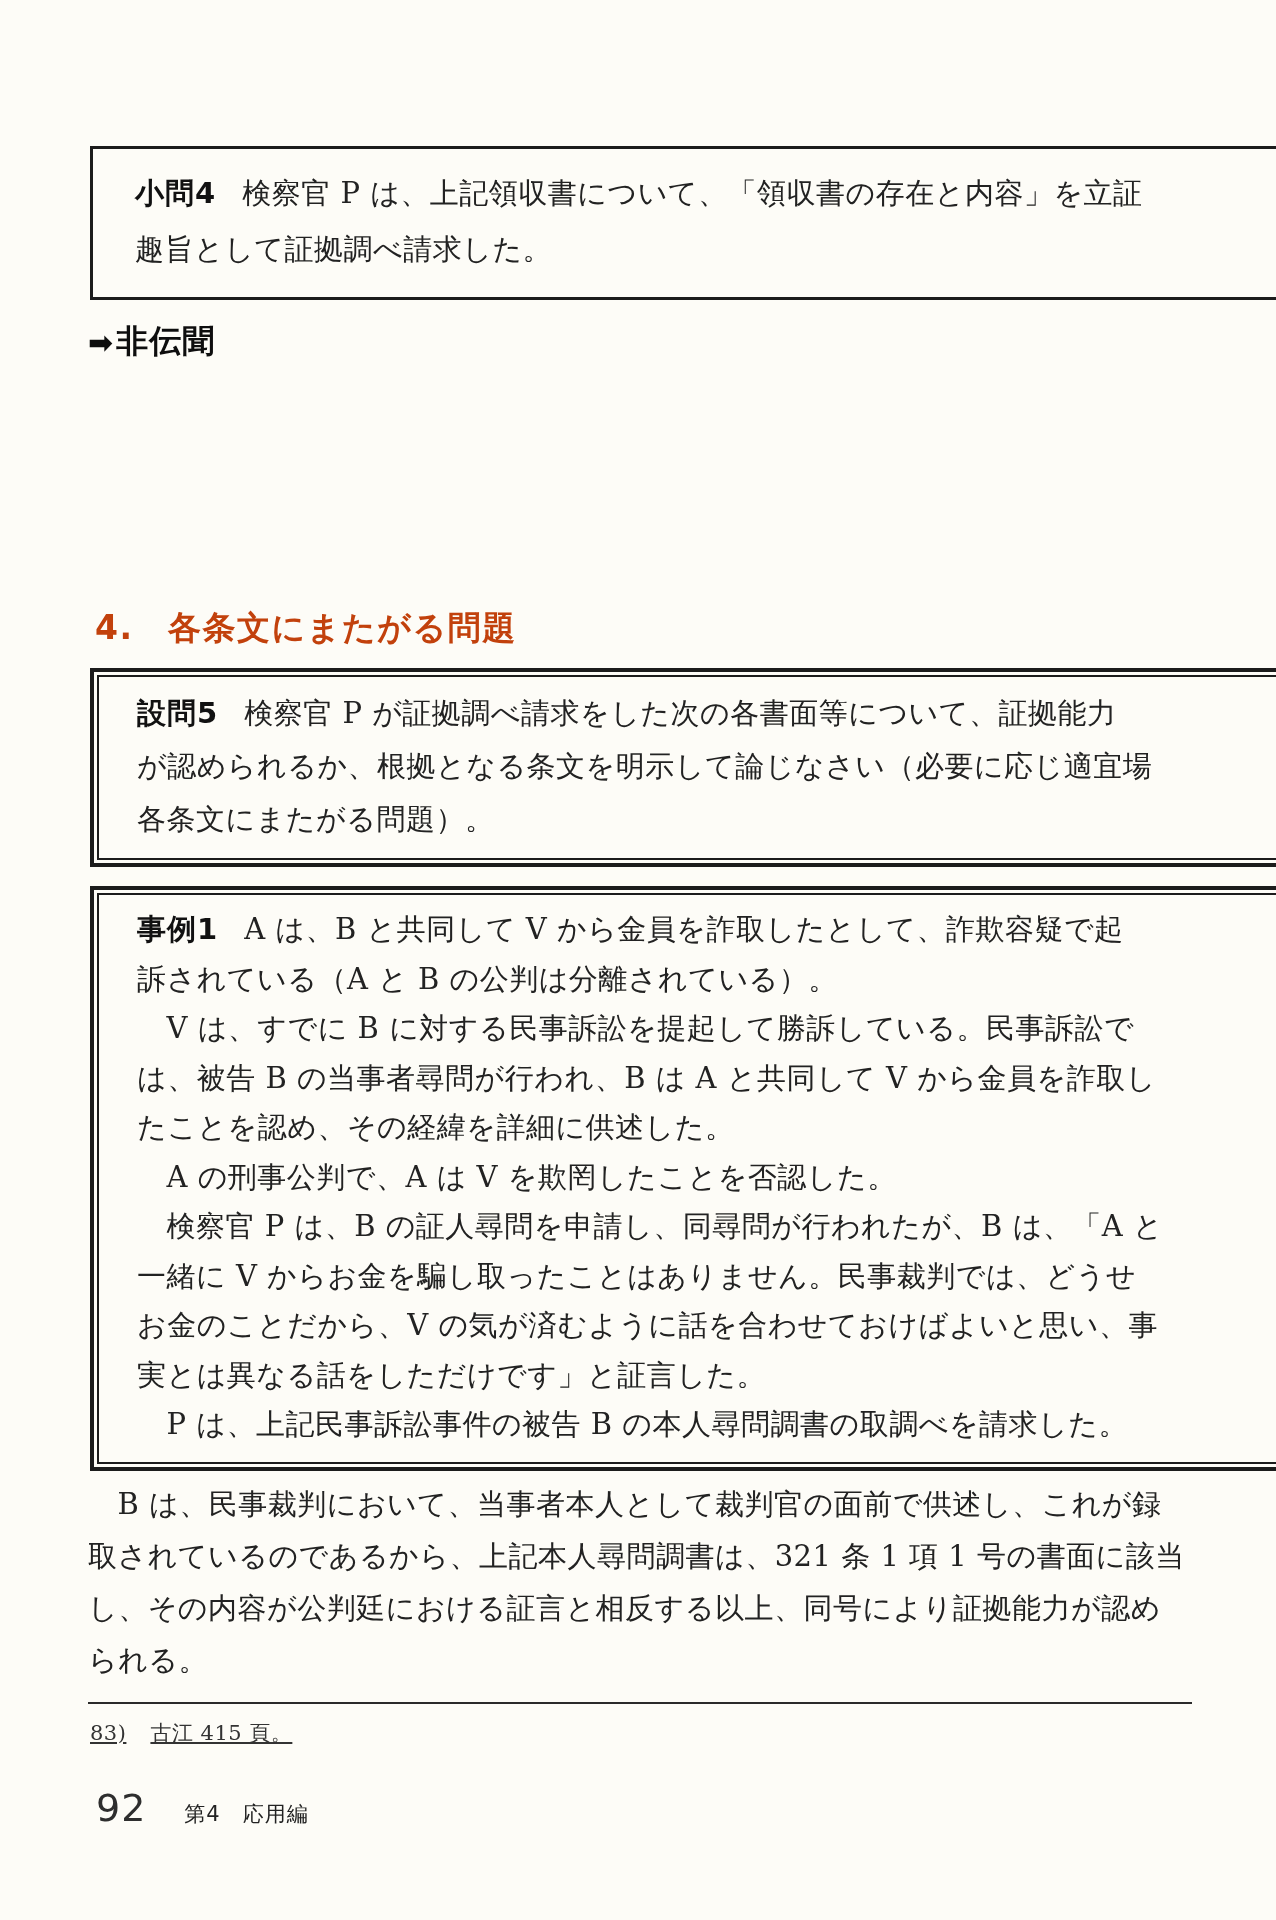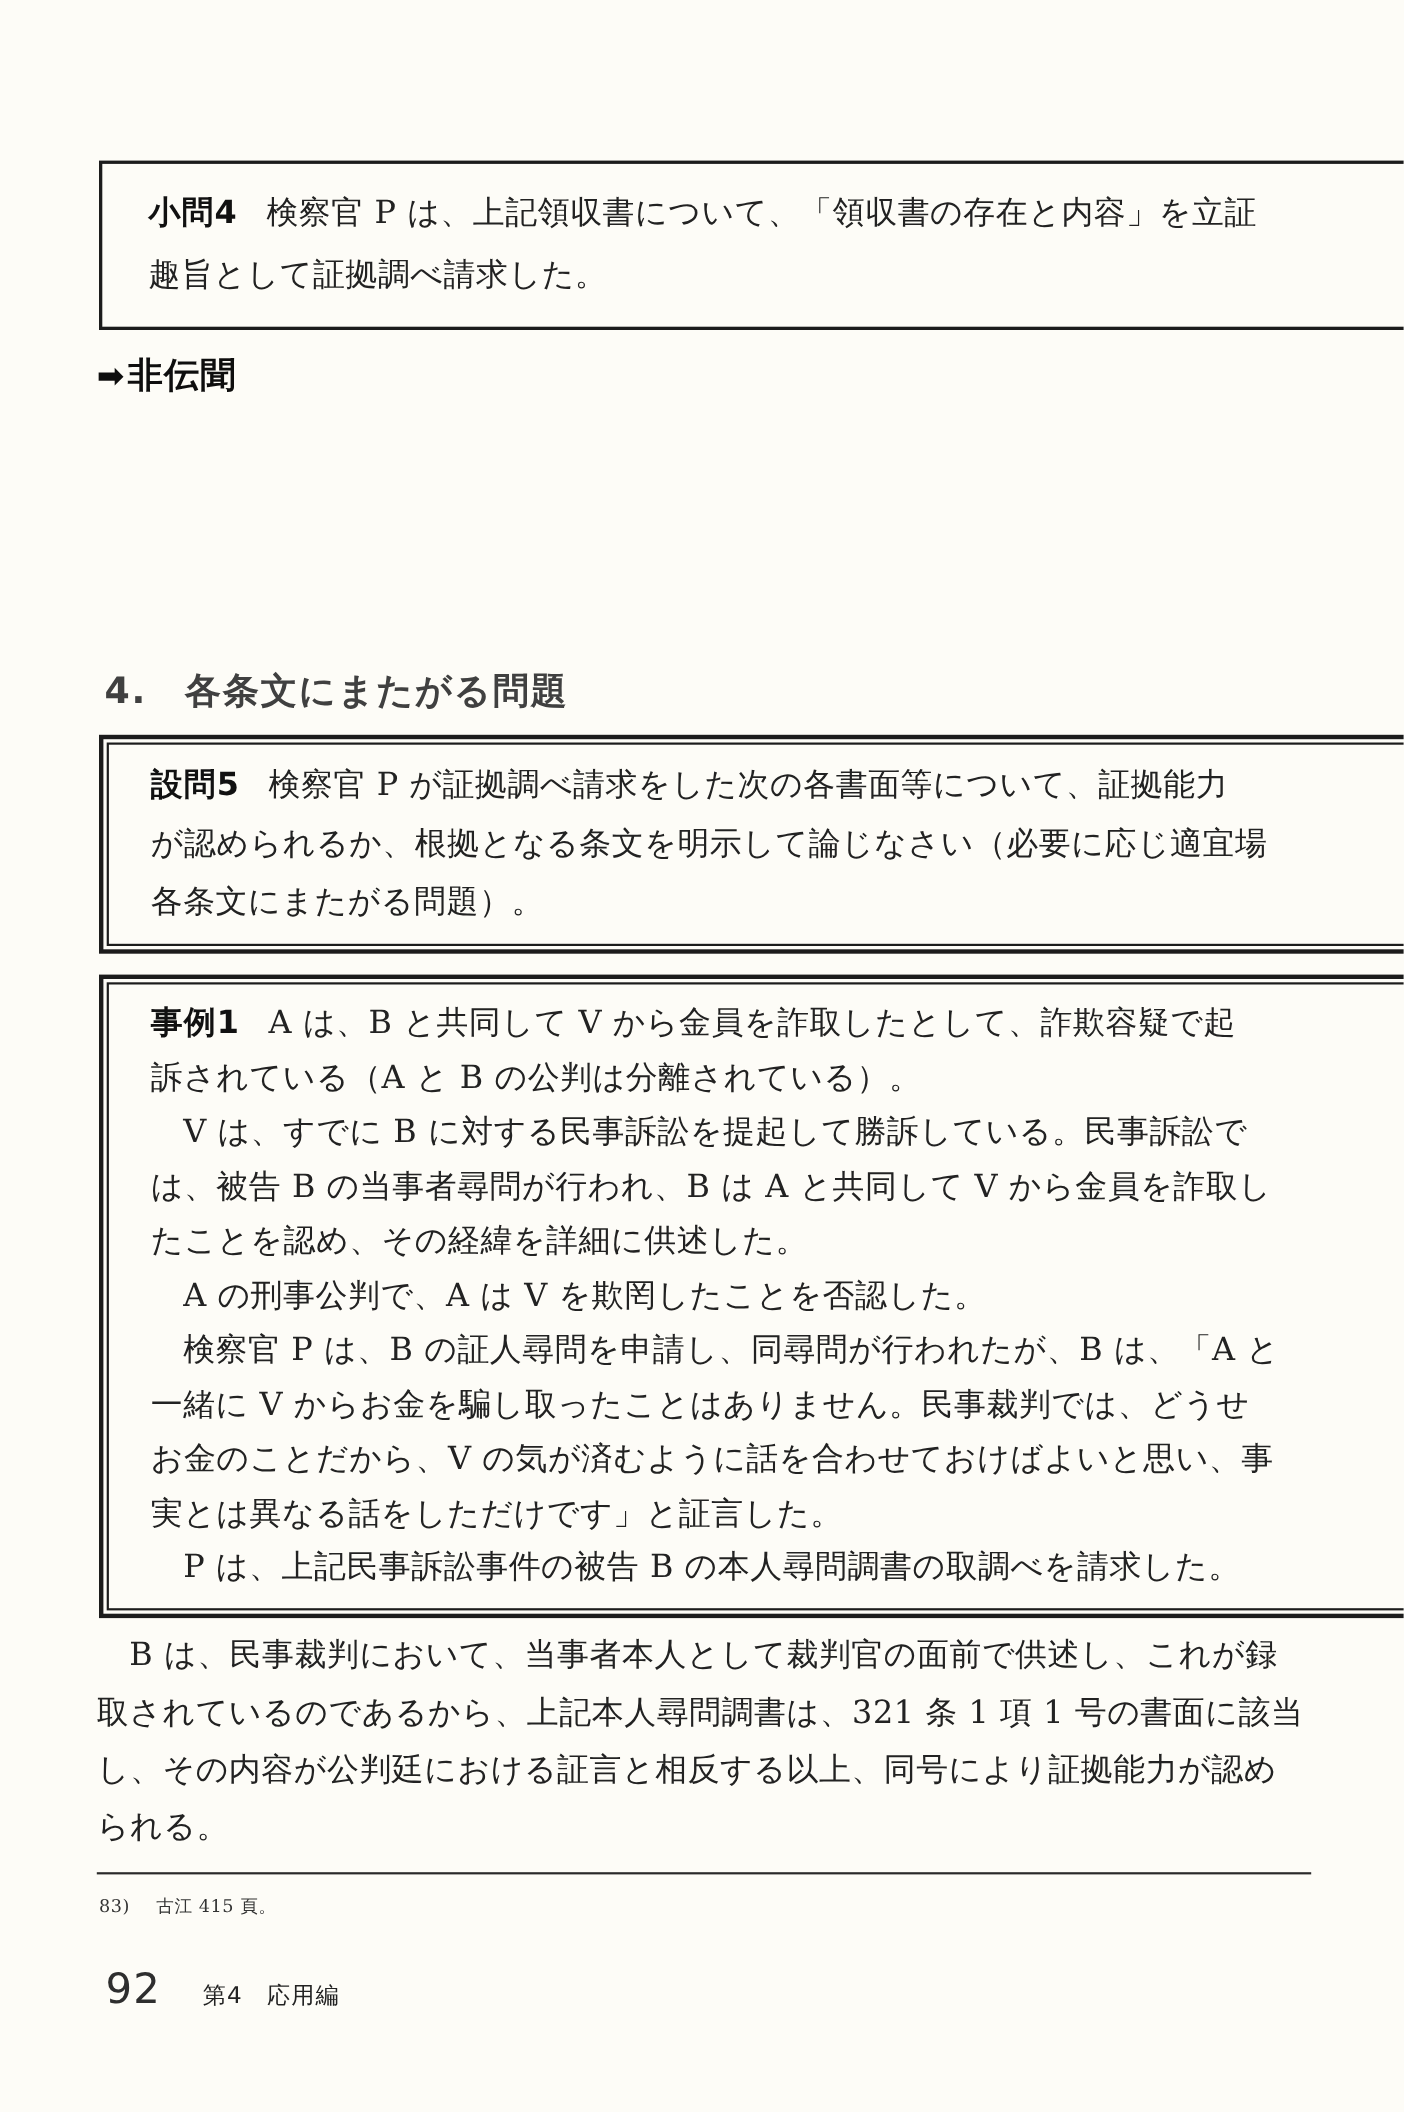--- a/index.html
+++ b/index.html
@@ -78,39 +78,40 @@
   sup.fn-ref { font-size: 17px; vertical-align: super; line-height: 0; letter-spacing: 0; }
 
   
   .section-heading {
     position: absolute;
     left: 95px; top: 606px;
     margin: 0;
     font-family: "DejaVu Sans", "Liberation Sans", sans-serif;
     font-weight: bold;
     font-size: 33px;
-    color: #404040;
+    color: #c2410c;
     letter-spacing: 1.5px;
   }
 
   #box-setsumon { top: 668px; }
   #box-jirei    { top: 886px; }
 
   
   .footnote-rule {
     position: absolute;
     left: 88px; top: 1702px; width: 1104px;
     border-top: 2px solid #2a2a2a;
   }
   .footnote {
     position: absolute;
     left: 90px; top: 1716px;
-    font-size: 16px; line-height: 34px;
+    font-size: 21px; line-height: 34px;
     color: #333;
     letter-spacing: 0.5px;
+    text-decoration: underline;
   }
   .footnote .fn-num { margin-right: 24px; }
 
   
   .footer {
     position: absolute;
     left: 96px; top: 1786px;
     display: flex; align-items: baseline; gap: 38px;
   }
   .footer .page-number {

